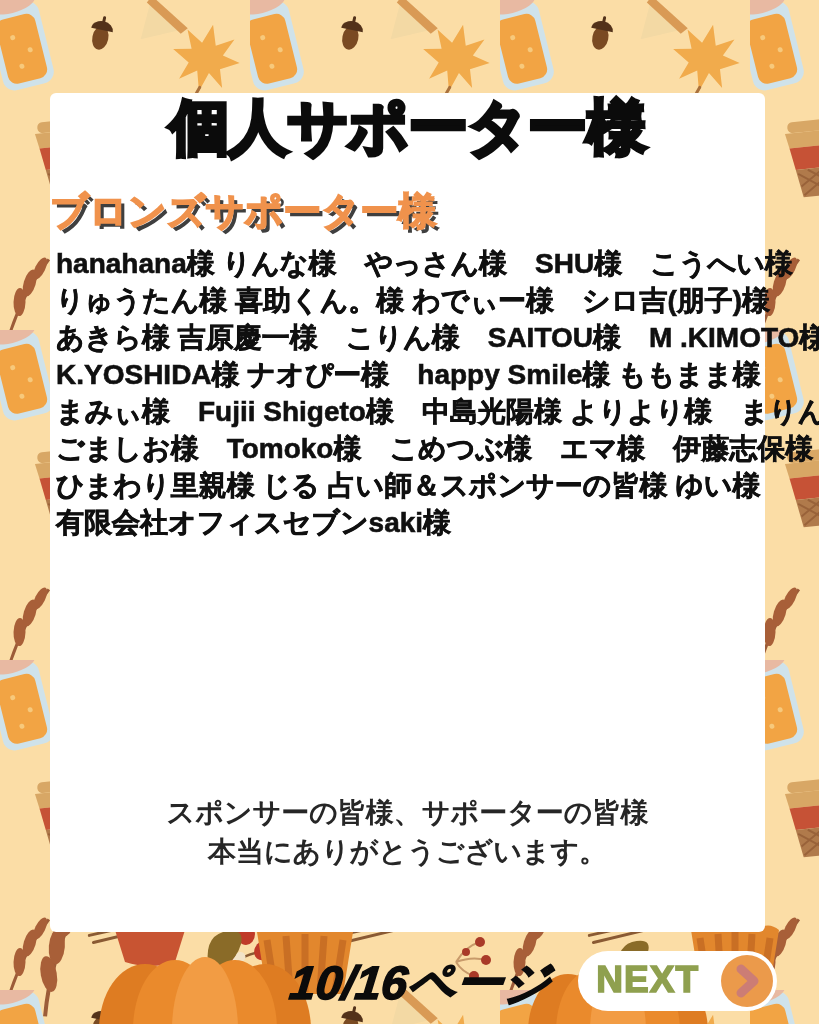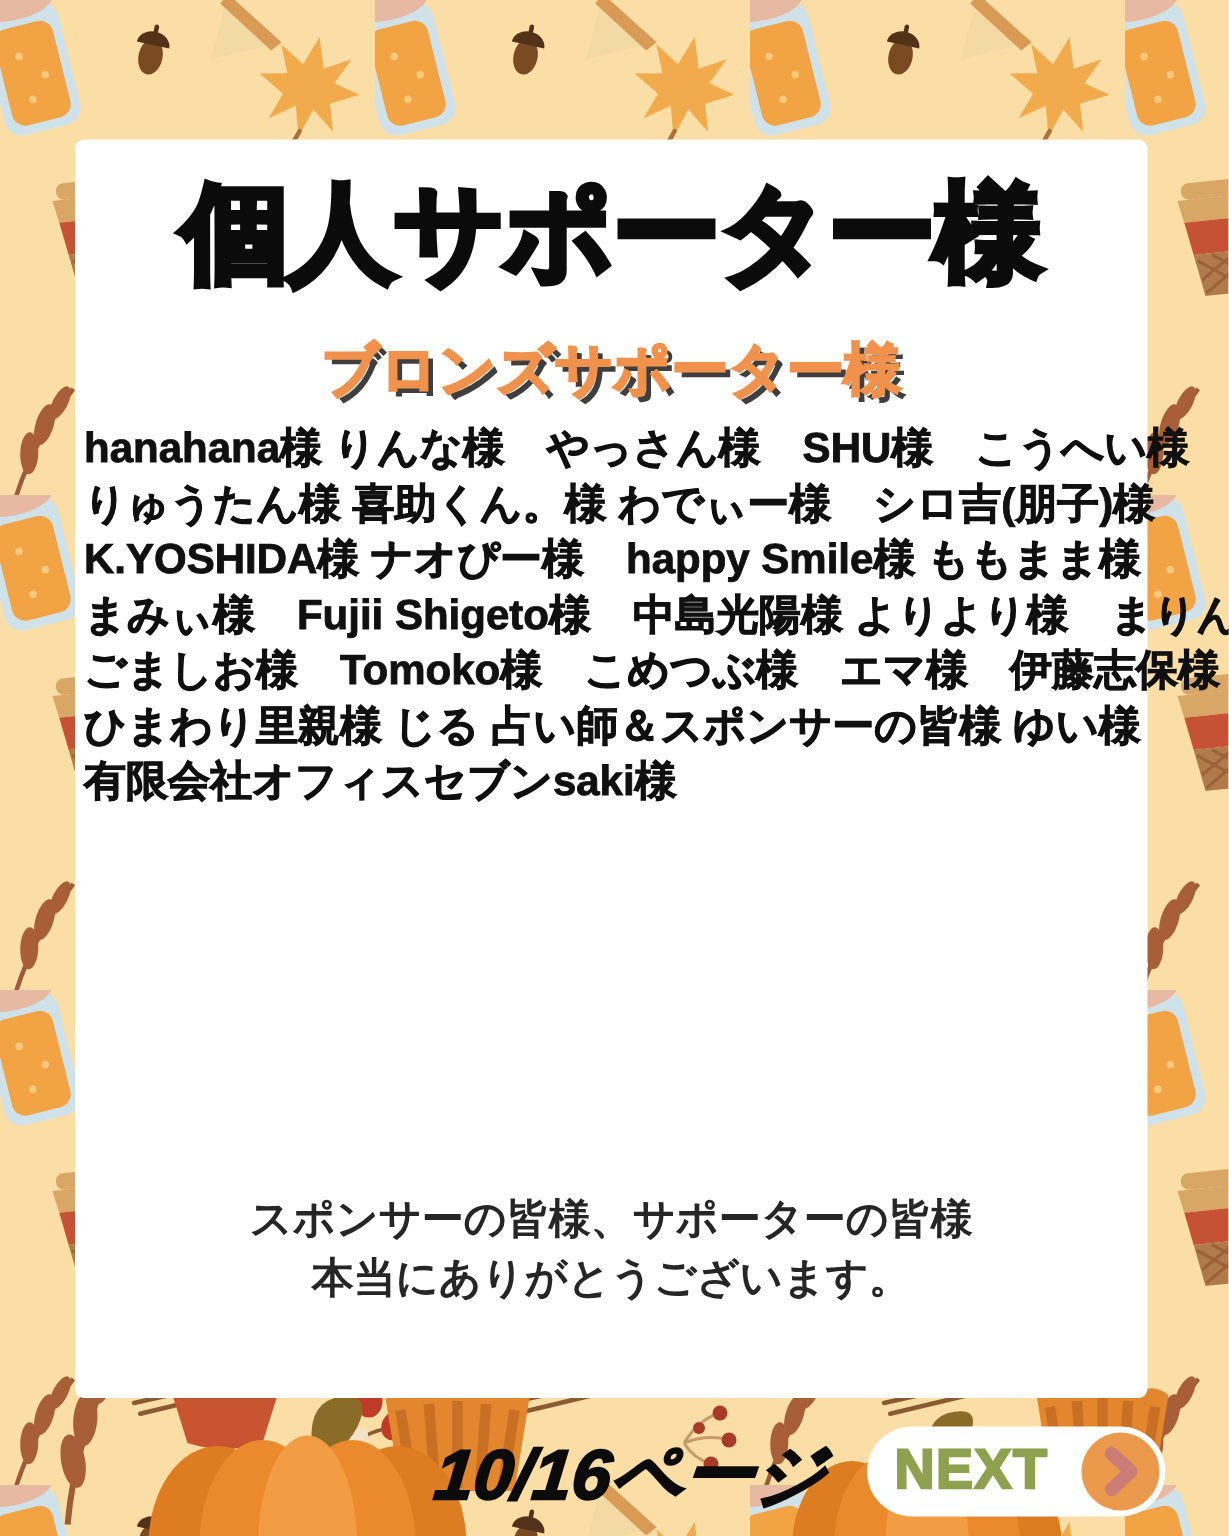--- a/index.html
+++ b/index.html
@@ -13,28 +13,28 @@
     background: var(--color-background, #FBDDA6);
     overflow:hidden;
   }
   .bg { position:absolute; left:0; top:0; width:819px; height:1024px; }
 
   .card {
     position:absolute; left:50px; top:93px; width:715px; height:839px;
     background: var(--color-card,#fff); border-radius:6px;
   }
   .title {
-    margin-top:21px; text-align:center;
-    font-size:72px; font-weight:bold; letter-spacing:-1px;
+    margin-top:0; text-align:center;
+    font-size:60px; font-weight:bold; letter-spacing:-1px;
     color: var(--color-title-black,#0b0b0b);
     -webkit-text-stroke: 4px var(--color-title-black,#0b0b0b);
     line-height:1.18; white-space:nowrap;
   }
   .section-heading {
-    margin-top:22px; text-align:center;
+    margin-top:22px; 
     font-size:38px; font-weight:bold;
     color: var(--color-heading-orange,#F0924C);
     -webkit-text-stroke: 1.8px var(--color-heading-orange,#F0924C);
     text-shadow: 4px 4px 0 var(--color-heading-shadow,#3f3f3f);
     white-space:nowrap;
   }
   .names { margin-top:8px; padding-left:6px; }
   .name-line {
     font-size:28px; font-weight:bold; line-height:37px;
     color:#101010; -webkit-text-stroke:0.6px #101010;
@@ -218,20 +218,21 @@
     </g>
   </svg>
 
   <div class="card">
     <h1 class="title">個人サポーター様</h1>
     <h2 class="section-heading">ブロンズサポーター様</h2>
 
     <div class="names">
       <div class="name-line">hanahana様 りんな様　やっさん様　SHU様　こうへい様</div>
       <div class="name-line">りゅうたん様 喜助くん。様 わでぃー様　シロ吉(朋子)様</div>
+      <div class="name-line">あきら様 吉原慶一様　こりん様　SAITOU様　M .KIMOTO様</div>
       <div class="name-line">K.YOSHIDA様 ナオぴー様　happy Smile様 ももまま様</div>
       <div class="name-line">まみぃ様　Fujii Shigeto様　中島光陽様 よりより様　まりん様</div>
       <div class="name-line">ごましお様　Tomoko様　こめつぶ様　エマ様　伊藤志保様</div>
       <div class="name-line">ひまわり里親様 じる 占い師＆スポンサーの皆様 ゆい様</div>
       <div class="name-line">有限会社オフィスセブンsaki様</div>
     </div>
 
     <div class="thanks">
       <div>スポンサーの皆様、サポーターの皆様</div>
       <div>本当にありがとうございます。</div>

